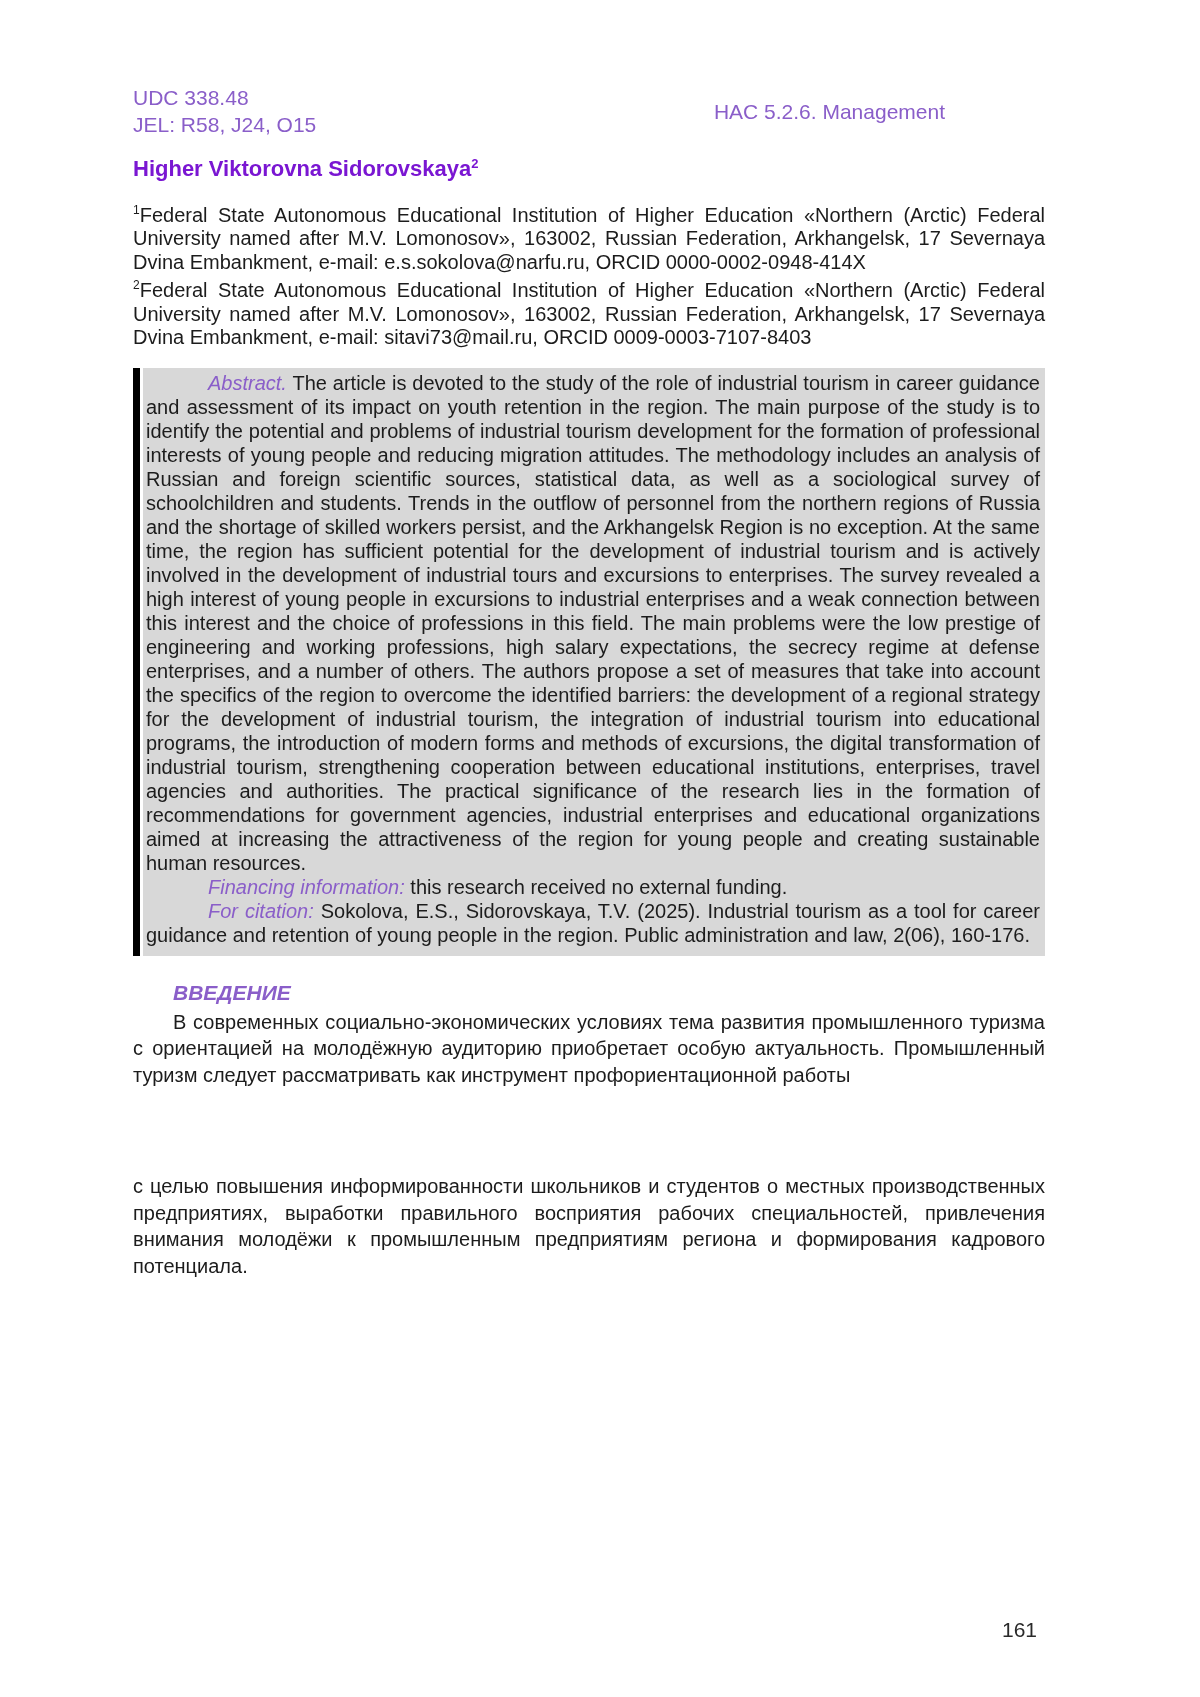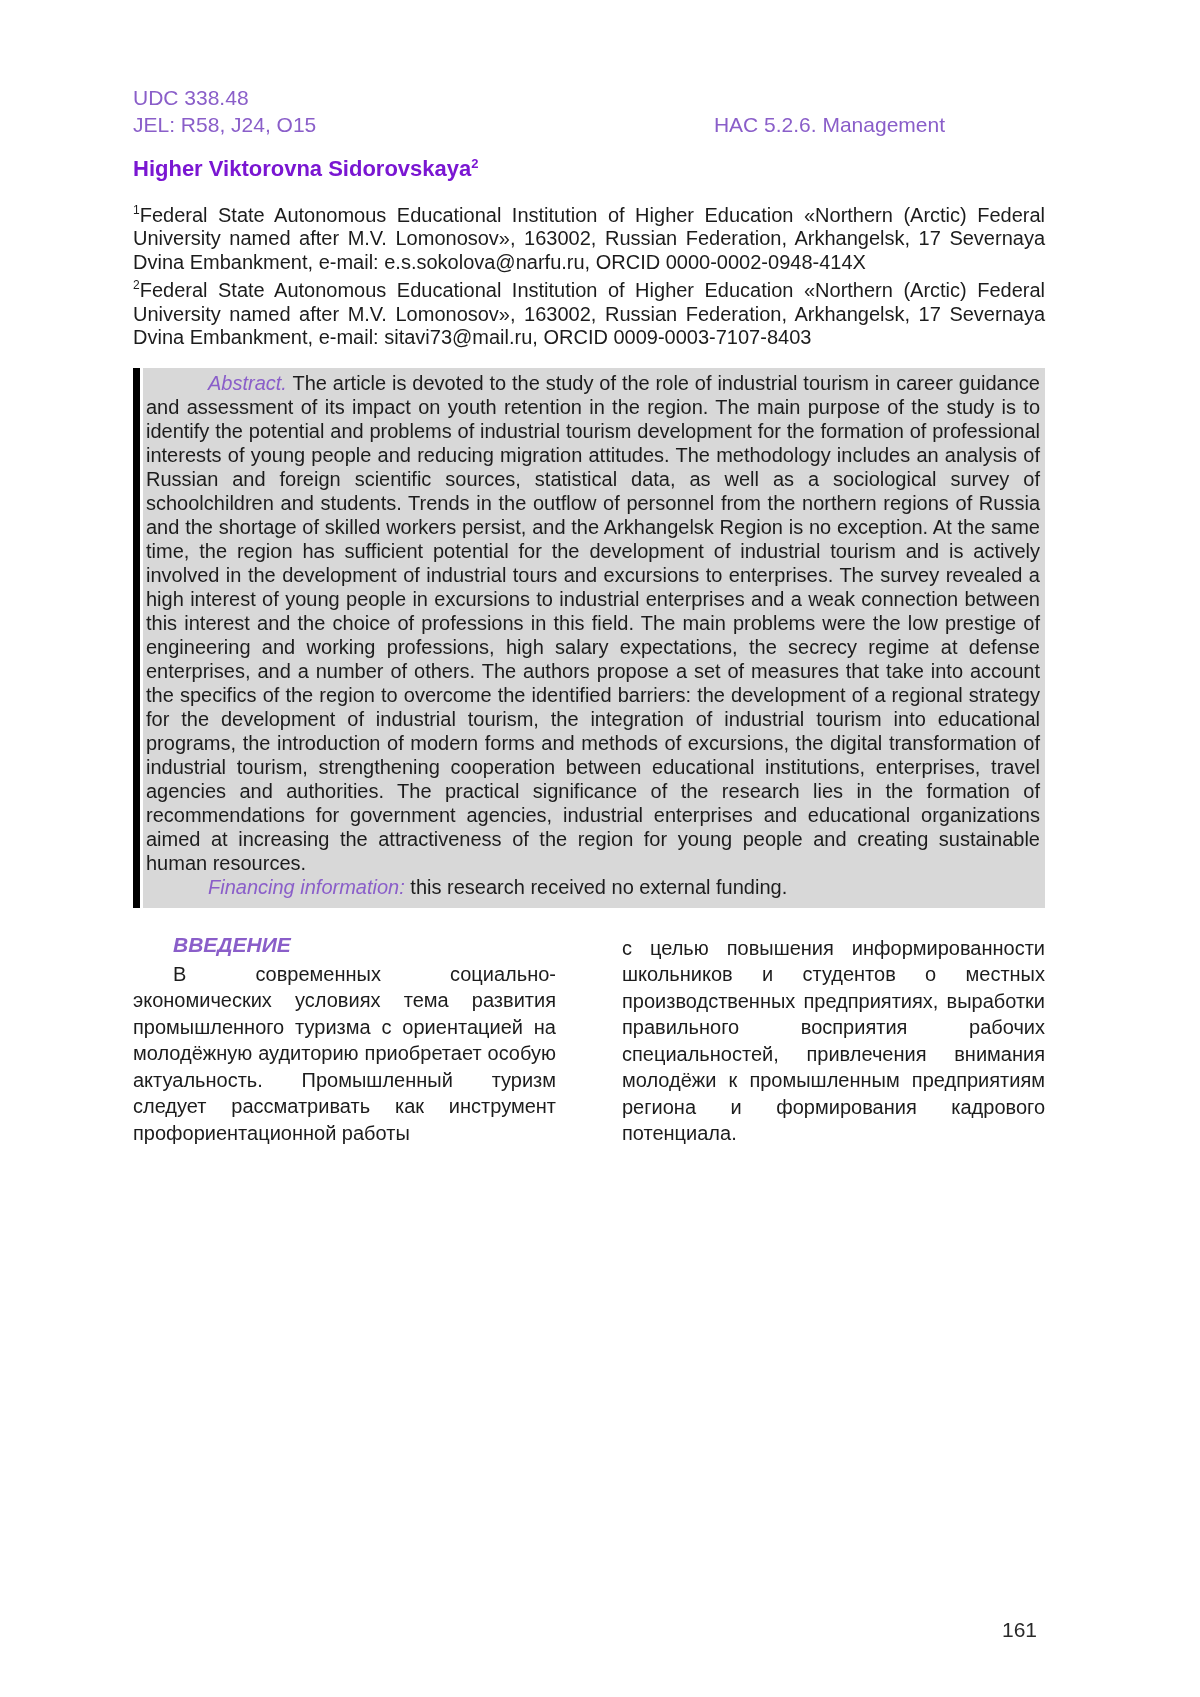--- a/index.html
+++ b/index.html
@@ -4,42 +4,42 @@
 <style>
   * { box-sizing: border-box; }
   html, body { margin: 0; padding: 0; background: #ffffff; }
   .page {
     width: 1200px; height: 1697px; position: relative; overflow: hidden;
     padding: 84px 155px 0 133px;
     font-family: "Liberation Sans", "DejaVu Sans", sans-serif;
     color: #1c1c1c; background: #ffffff;
   }
   
-  .meta-row { display: flex; justify-content: space-between; align-items: flex-end;
+  .meta-row { display: flex; justify-content: space-between; align-items: center;
               color: #8a5ec9; font-size: 21px; line-height: 27px; }
   .meta-right { margin-right: 100px; }
   
   .title { margin: 16px 0 0; color: #7a16d2; font-size: 28px; line-height: 35px;
            font-weight: bold; letter-spacing: .3px; }
   .authors { margin-top: 12px; color: #7a16d2; font-weight: bold;
              font-size: 22px; line-height: 28px; }
   .author sup { font-size: 13px; }
   
   .affiliations { margin-top: 16px; }
   .affil { margin: 0; font-size: 20px; line-height: 23.5px; text-align: justify; }
   .affil sup { font-size: 12px; }
   
   .abstract-wrap { display: flex; margin-top: 18px; }
   .abstract-bar { flex: 0 0 7px; width: 7px; background: #000000; margin-right: 3px; }
   .abstract-box { flex: 1; background: #d8d8d8; padding: 3px 5px 9px 3px; }
   .abs-para { margin: 0; font-size: 20px; line-height: 24px; text-align: justify;
               text-indent: 62px; }
   .plabel { color: #8a5ec9; }
   
-  .columns { display: flex; gap: 66px; margin-top: 24px; }
+  .columns { display: flex; gap: 66px; margin-top: 24px; flex-direction: column; }
   .col { flex: 1; min-width: 0; }
   .intro-heading { color: #8a5ec9; font-style: italic; font-weight: bold;
                    font-size: 21px; line-height: 26px; margin-left: 40px; }
   .col-para { margin: 3px 0 16px; font-size: 20px; line-height: 26.5px; text-align: justify;
               hyphens: auto; -webkit-hyphens: auto; }
   .indent { text-indent: 40px; }
   
   .page-number { position: absolute; right: 163px; top: 1618px;
                  font-size: 21px; color: #2a2a2a; }
 </style>
@@ -64,20 +64,21 @@
   <div class="affiliations">
     <p class="affil"><sup>1</sup><span>Federal State Autonomous Educational Institution of Higher Education «Northern (Arctic) Federal University named after M.V. Lomonosov», 163002, Russian Federation, Arkhangelsk, 17 Severnaya Dvina Embankment, e-mail: e.s.sokolova@narfu.ru, ORCID 0000-0002-0948-414X</span></p>
     <p class="affil"><sup>2</sup><span>Federal State Autonomous Educational Institution of Higher Education «Northern (Arctic) Federal University named after M.V. Lomonosov», 163002, Russian Federation, Arkhangelsk, 17 Severnaya Dvina Embankment, e-mail: sitavi73@mail.ru, ORCID 0009-0003-7107-8403</span></p>
   </div>
 
   <div class="abstract-wrap">
     <div class="abstract-bar"></div>
     <div class="abstract-box">
       <p class="abs-para"><i class="plabel">Abstract.</i> <span>The article is devoted to the study of the role of industrial tourism in career guidance and assessment of its impact on youth retention in the region. The main purpose of the study is to identify the potential and problems of industrial tourism development for the formation of professional interests of young people and reducing migration attitudes. The methodology includes an analysis of Russian and foreign scientific sources, statistical data, as well as a sociological survey of schoolchildren and students. Trends in the outflow of personnel from the northern regions of Russia and the shortage of skilled workers persist, and the Arkhangelsk Region is no exception. At the same time, the region has sufficient potential for the development of industrial tourism and is actively involved in the development of industrial tours and excursions to enterprises. The survey revealed a high interest of young people in excursions to industrial enterprises and a weak connection between this interest and the choice of professions in this field. The main problems were the low prestige of engineering and working professions, high salary expectations, the secrecy regime at defense enterprises, and a number of others. The authors propose a set of measures that take into account the specifics of the region to overcome the identified barriers: the development of a regional strategy for the development of industrial tourism, the integration of industrial tourism into educational programs, the introduction of modern forms and methods of excursions, the digital transformation of industrial tourism, strengthening cooperation between educational institutions, enterprises, travel agencies and authorities. The practical significance of the research lies in the formation of recommendations for government agencies, industrial enterprises and educational organizations aimed at increasing the attractiveness of the region for young people and creating sustainable human resources.</span></p>
       <p class="abs-para"><i class="plabel">Financing information:</i> <span>this research received no external funding.</span></p>
+      <p class="abs-para"><i class="plabel">For citation:</i> <span>Sokolova, E.S., Sidorovskaya, T.V. (2025). Industrial tourism as a tool for career guidance and retention of young people in the region. Public administration and law, 2(06), 160-176.</span></p>
     </div>
   </div>
 
   <div class="columns">
     <div class="col">
       <div class="intro-heading">ВВЕДЕНИЕ</div>
       <p class="col-para indent" lang="ru">В современных социально-экономических условиях тема развития промышленного туризма с ориентацией на молодёжную аудиторию приобретает особую актуальность. Промышленный туризм следует рассматривать как инструмент профориентационной работы</p>
     </div>
     <div class="col">
       <p class="col-para" lang="ru">с целью повышения информированности школьников и студентов о местных производственных предприятиях, выработки правильного восприятия рабочих специальностей, привлечения внимания молодёжи к промышленным предприятиям региона и формирования кадрового потенциала.</p>

